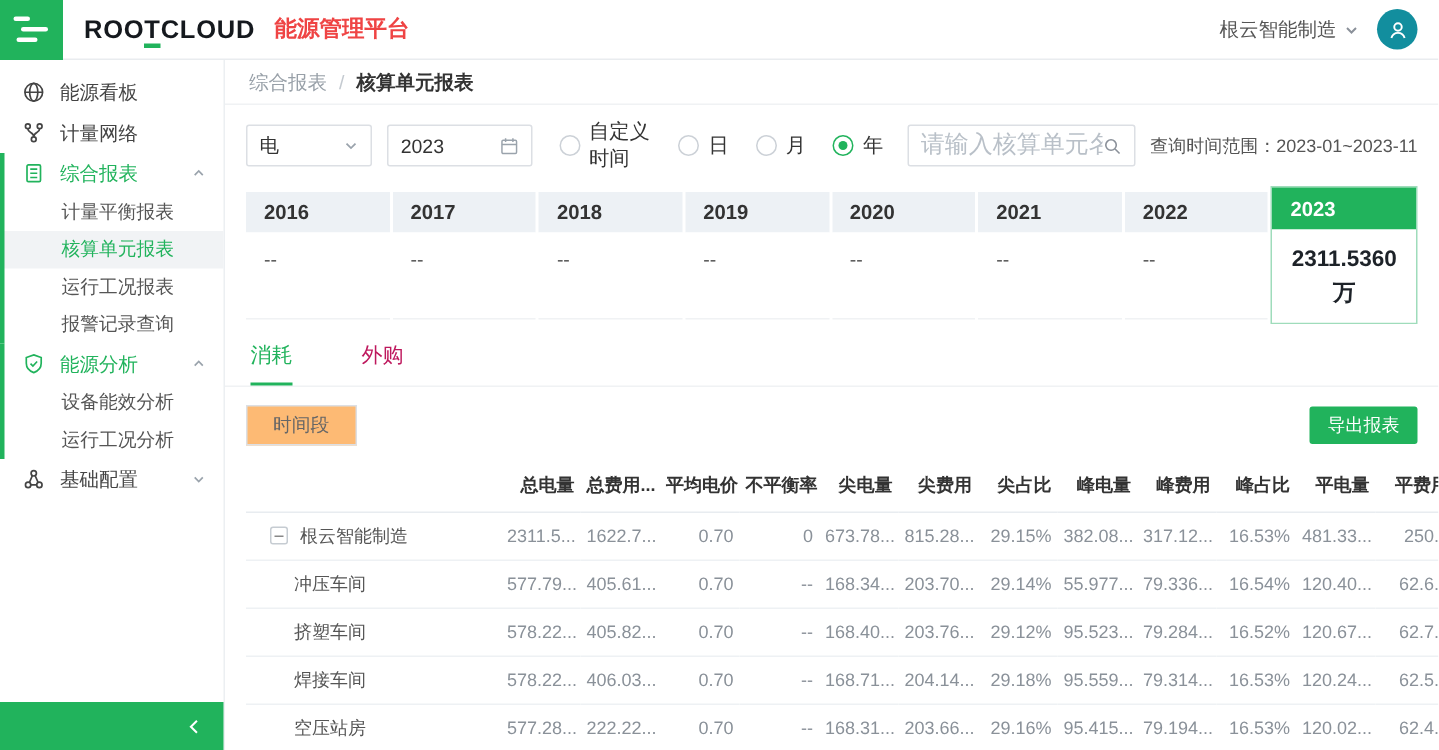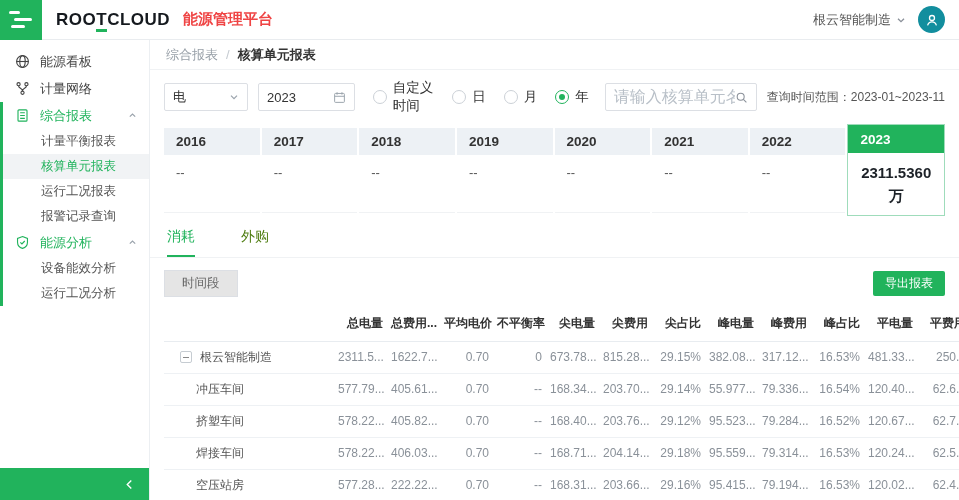--- a/index.html
+++ b/index.html
@@ -63,26 +63,26 @@
   .year-card{flex:1;cursor:pointer;min-width:0;}
   .year-head{height:27px;background:#edf1f5;display:flex;align-items:center;padding-left:12px;font-size:13.5px;font-weight:bold;color:#333;}
   .year-body{height:58px;background:#fff;padding:10px 12px 0;font-size:13px;color:#555;border-bottom:1px solid #f0f2f4;}
   .year-card.selected{border:1px solid #9fdcbb;margin-top:-4px;background:#fff;}
   .year-card.selected .year-head{background:var(--green);color:#fff;height:28px;padding-left:12px;}
   .year-card.selected .year-body{height:62px;border-bottom:none;text-align:center;padding:8px 4px 0;font-size:15px;font-weight:bold;color:#1d2228;line-height:1.55;}
   .year-value{display:block;white-space:nowrap;}
   .year-unit{display:block;}
 
   .tabs-row{display:flex;gap:46px;padding:12px 17px 0;border-bottom:1px solid #f0f2f4;flex:0 0 auto;}
-  .tab{font-size:14px;color:#4d7c0f;padding-bottom:9px;cursor:pointer;border-bottom:2px solid transparent;}
+  .tab{font-size:14px;color:#be185d;padding-bottom:9px;cursor:pointer;border-bottom:2px solid transparent;}
   .tab.active{color:var(--green);border-bottom-color:var(--green);}
 
   .toolbar{display:flex;align-items:center;padding:12px 14px 10px;flex:0 0 auto;}
   .seg{display:flex;}
-  .seg-btn{height:27px;padding:0 17px;font-size:12.5px;display:flex;align-items:center;border:1px solid #dcdfe4;background:#e5e5e5;color:#666;cursor:pointer;}
+  .seg-btn{height:27px;padding:0 17px;font-size:12.5px;display:flex;align-items:center;border:1px solid #dcdfe4;background:#fdba74;color:#666;cursor:pointer;}
   .seg-btn + .seg-btn{border-left:none;}
   .seg-btn.active{background:var(--green);border-color:var(--green);color:#fff;}
   .export-btn{margin-left:auto;height:25px;padding:0 12px;background:var(--green);color:#fff;font-size:12px;display:flex;align-items:center;border-radius:2px;cursor:pointer;}
 
   .table-wrap{padding-left:14px;overflow:hidden;flex:0 0 auto;}
   table{border-collapse:collapse;table-layout:fixed;width:806px;}
   th{height:34px;font-size:12px;font-weight:bold;color:#333;text-align:right;padding:0 4px;border-bottom:1px solid #e8ecf0;white-space:nowrap;overflow:hidden;}
   th.name-col{text-align:left;}
   td{height:32px;font-size:12px;color:#8a9199;text-align:right;padding:0 4px;border-bottom:1px solid #eef1f4;white-space:nowrap;overflow:hidden;}
   td.name{text-align:left;color:#555;padding-left:16px;}
@@ -178,20 +178,38 @@
           </span>
           <span class="side-label">能源分析</span>
           <span class="side-chev">
             <svg viewBox="0 0 10 10" width="9" height="9" fill="none" stroke="currentColor" stroke-width="1.3">
               <path d="M2 6.3l3-3 3 3"></path>
             </svg>
           </span>
         </div>
         <div class="side-sub">设备能效分析</div>
         <div class="side-sub">运行工况分析</div>
+      </div>
+      <div class="side-group">
+        <div class="side-item">
+          <span class="side-icon">
+            <svg viewBox="0 0 16 16" width="15" height="15" fill="none" stroke="currentColor" stroke-width="1.2">
+              <circle cx="8" cy="3.8" r="1.9"></circle>
+              <circle cx="4" cy="12" r="1.9"></circle>
+              <circle cx="12" cy="12" r="1.9"></circle>
+              <path d="M7 5.5l-2 4.6M9 5.5l2 4.6M5.9 12h4.2"></path>
+            </svg>
+          </span>
+          <span class="side-label">基础配置</span>
+          <span class="side-chev">
+            <svg viewBox="0 0 10 10" width="9" height="9" fill="none" stroke="currentColor" stroke-width="1.3">
+              <path d="M2 3.7l3 3 3-3"></path>
+            </svg>
+          </span>
+        </div>
       </div>
     </div>
   <div class="side-collapse">
     <svg viewBox="0 0 10 12" width="9" height="11" fill="none" stroke="#fff" stroke-width="1.5">
         <path d="M7 1.5L2.5 6 7 10.5"></path>
       </svg>
   </div>
 </div>
 
 <div class="main">

